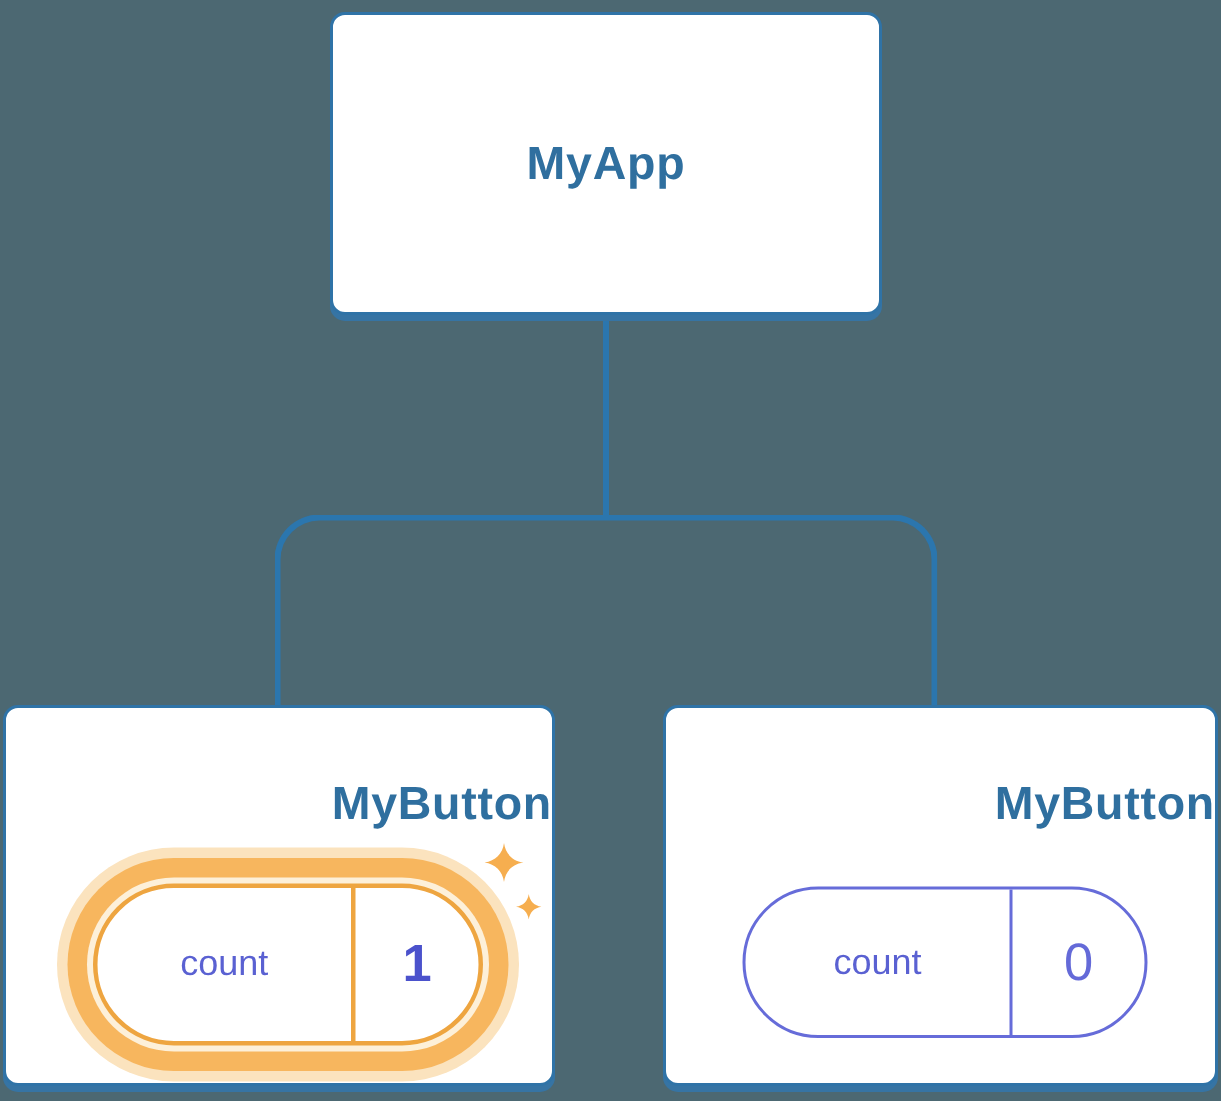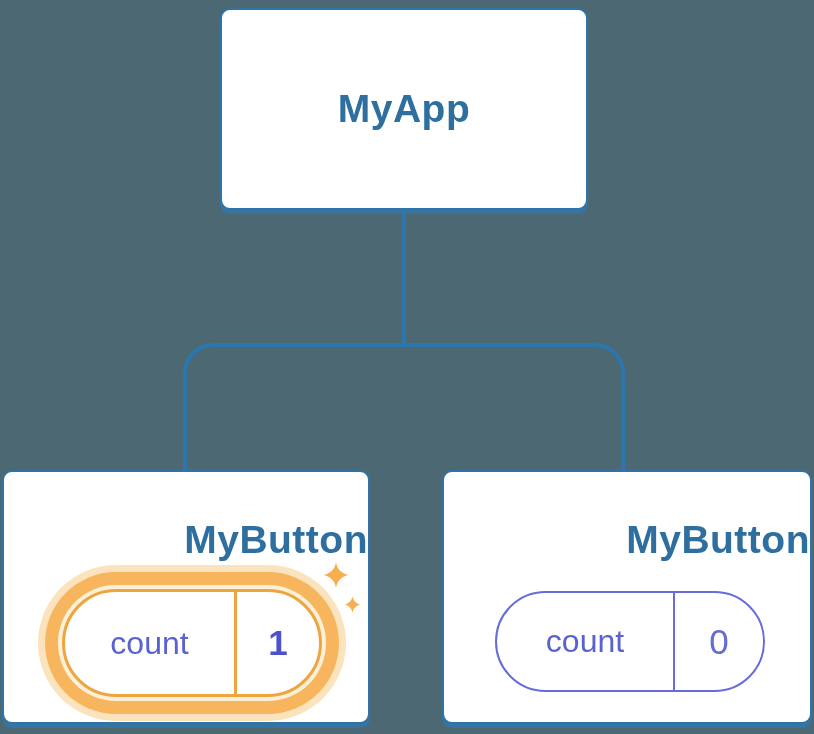--- a/index.html
+++ b/index.html
@@ -45,21 +45,21 @@
   .card.root {
     left: 220px; top: 8px;
     width: 368px; height: 202px;
     display: flex; align-items: center; justify-content: center;
   }
   .card.child-left  { left: 2px;   top: 470px; width: 368px; height: 254px; }
   .card.child-right { left: 442px; top: 470px; width: 370px; height: 254px; }
 
   .comp-title {
     color: var(--title-text, #2F6F9F);
-    font-size: 39px;
+    font-size: 31px;
     font-weight: 700;
     letter-spacing: 0.5px;
   }
   .child-title {
     position: absolute;
     left: 0; top: 46px;
     width: 100%;
     text-align: right;
   }
 
@@ -69,21 +69,21 @@
     box-sizing: border-box;
     display: flex;
     background: #fff;
     align-items: stretch;
   }
   .pill .seg {
     display: flex;
     align-items: center;
     justify-content: center;
   }
-  .state-key   { color: var(--state-key-text, #5A61D2); font-size: 32px; }
+  .state-key   { color: var(--state-key-text, #5A61D2); font-size: 24px; }
   .state-value { font-size: 35px; }
 
   .pill.default {
     left: 51px; top: 119px;
     width: 270px; height: 101px;
     border: 2px solid var(--pill-border-default, #666CD9);
     border-radius: 51px;
   }
   .pill.default .seg-key {
     width: 176px;

